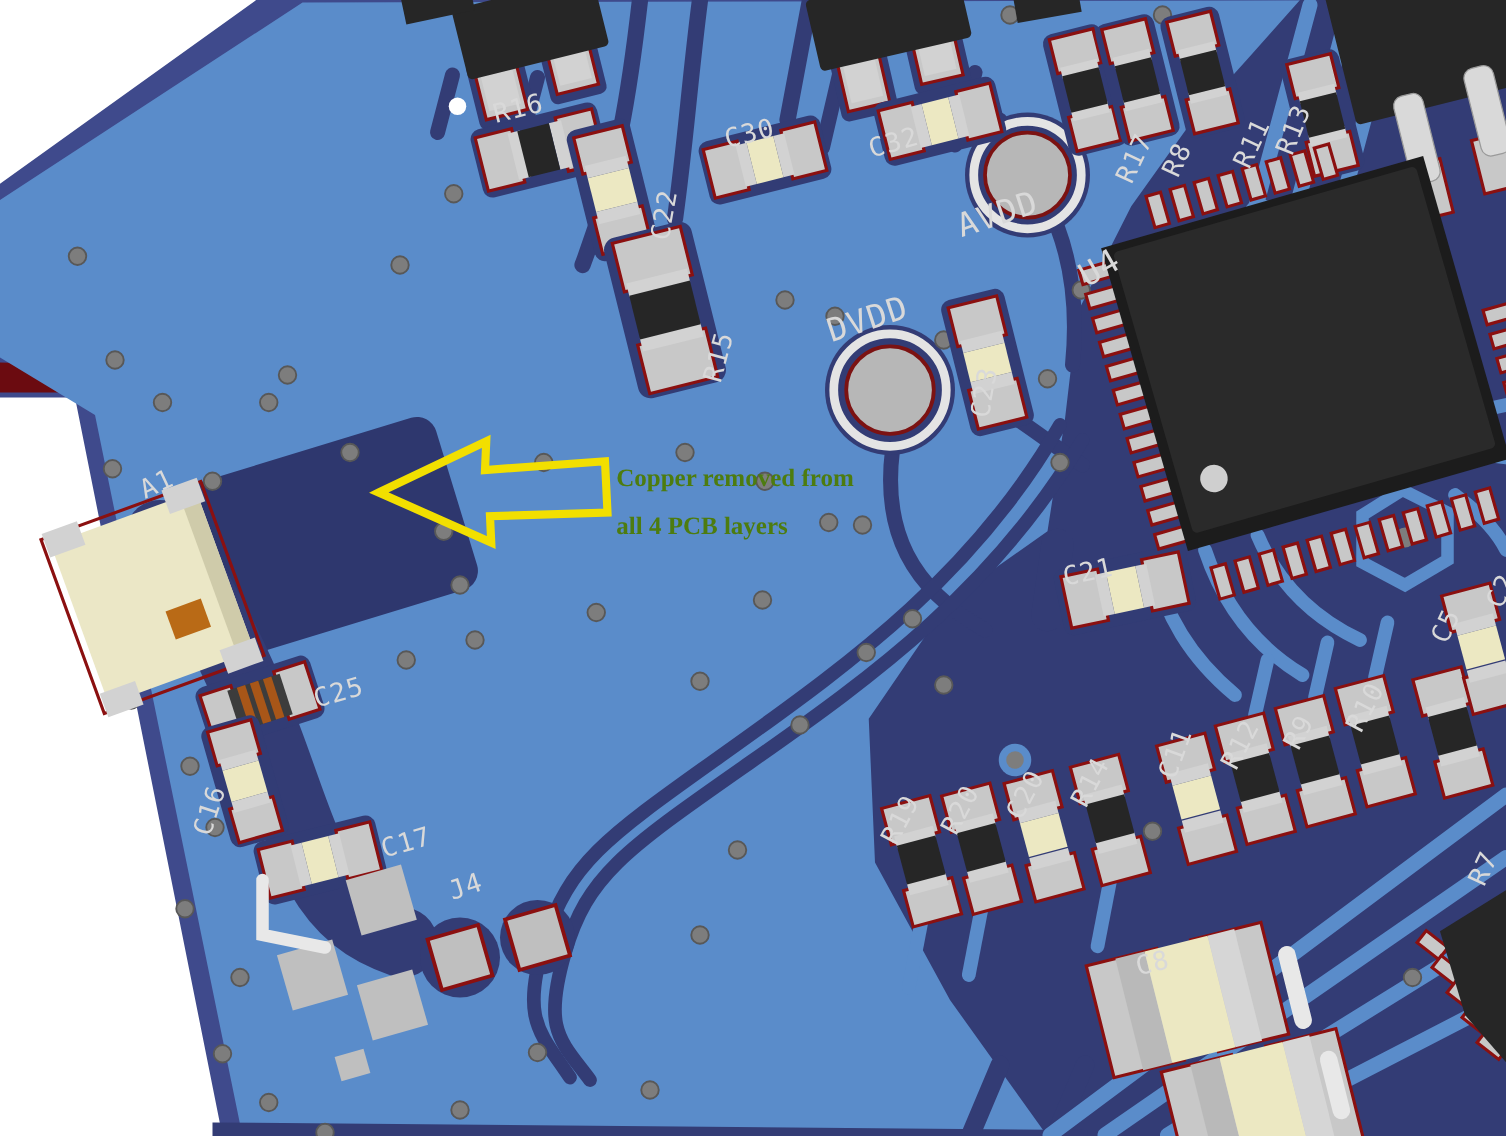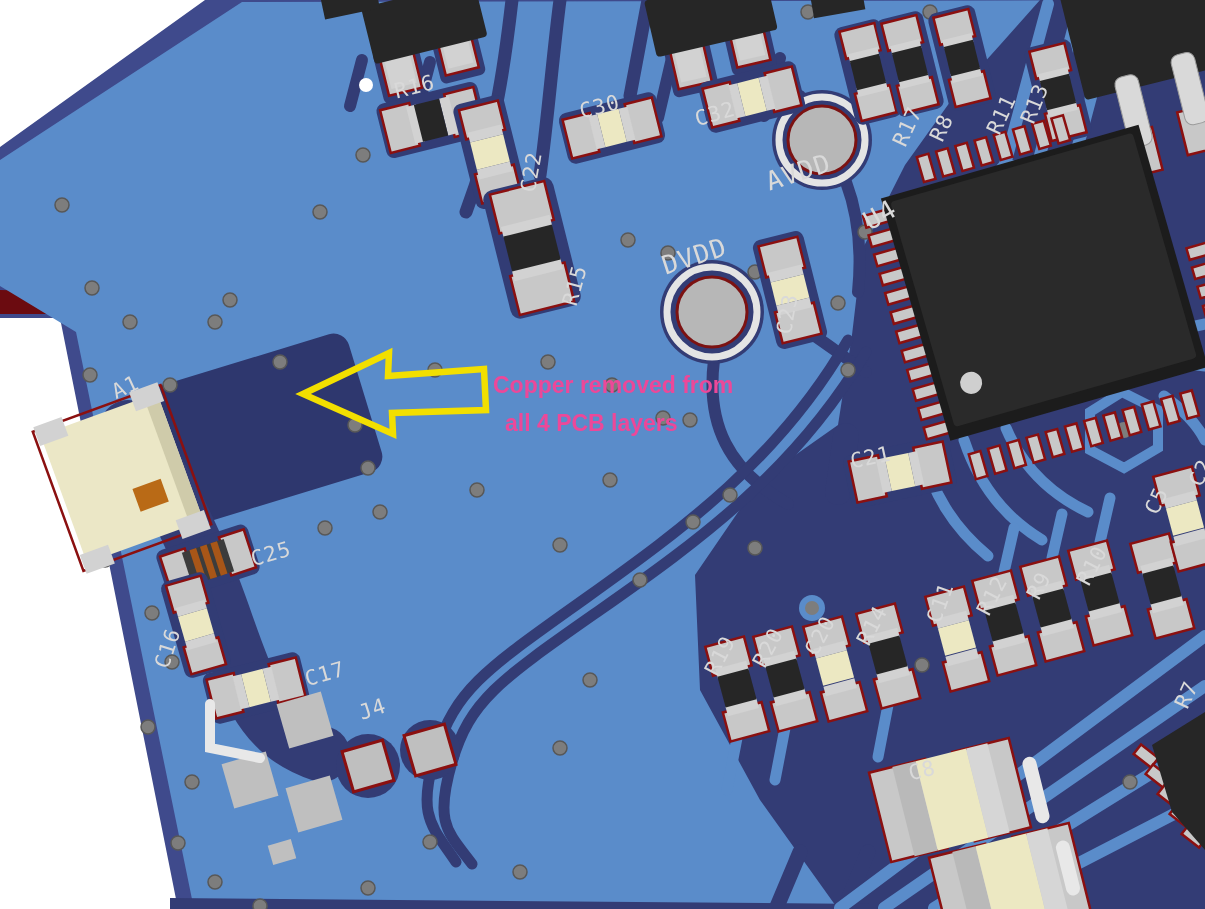--- a/index.html
+++ b/index.html
@@ -14,22 +14,22 @@
   .sil{fill:#d2d2d2;}
   .bge{fill:#ece8c2;}
   .ntr{stroke:#333c75;fill:none;stroke-linecap:round;}
   .btr{stroke:#5a8cca;fill:none;stroke-linecap:round;}
   .silk{stroke:#e8e8e8;fill:none;stroke-linecap:round;}
   
   .lbl{position:absolute;color:#d9d9d9;font-family:"DejaVu Sans Mono",monospace;
        font-size:21px;white-space:nowrap;transform-origin:0 0;letter-spacing:1px;}
   .lbl.big{font-size:26px;}
   
-  .ann{position:absolute;color:#ec4899;font-weight:bold;font-size:23px;
-       font-family:Liberation Sans, sans-serif;white-space:nowrap;}
+  .ann{position:absolute;color:#4d7c0f;font-weight:bold;font-size:20px;
+       font-family:Liberation Serif, serif;white-space:nowrap;}
 </style>
 </head>
 <body>
 
 <div class="stage">
 
 <svg width="1205" height="909" viewBox="0 0 1205 909">
 
   <g>
     <polygon points="205,0 1205,0 1205,909 178,909 60,318 0,318 0,147" fill="#3f4a8c"></polygon>
@@ -546,16 +546,16 @@
   <span class="lbl" style="left:1022px;top:592px;transform:rotate(-62deg);">R9</span>
   <span class="lbl" style="left:1072px;top:578px;transform:rotate(-62deg);">R10</span>
   <span class="lbl" style="left:1170px;top:702px;transform:rotate(-65deg);">R7</span>
   <span class="lbl" style="left:1140px;top:508px;transform:rotate(-65deg);">C5</span>
   <span class="lbl" style="left:1184px;top:480px;transform:rotate(-65deg);">C2</span>
   <span class="lbl" style="left:906px;top:762px;transform:rotate(-14deg);">C8</span>
 </div>
 
 <div>
   <span class="ann" style="left:493px;top:372px;">Copper removed from</span>
-  <span class="ann" style="left:505px;top:410px;">all 4 PCB layers</span>
+  <span class="ann" style="left:493px;top:410px;">all 4 PCB layers</span>
 </div>
 
 </div>
 
 </body></html>

